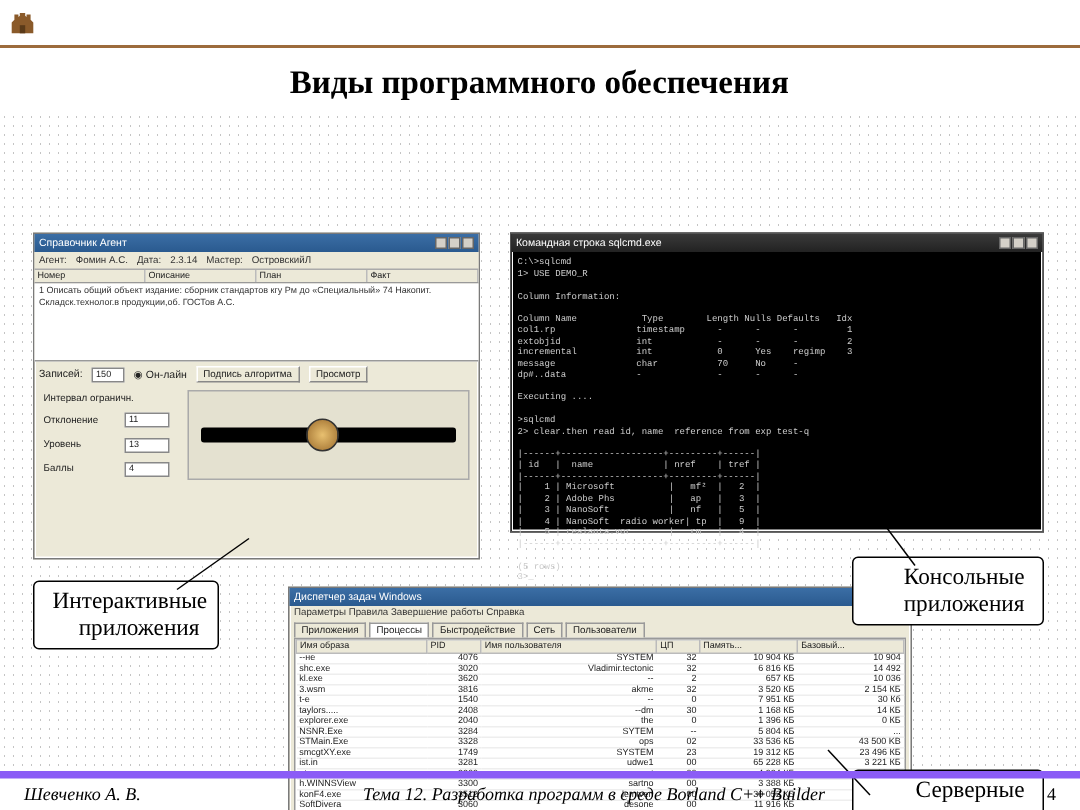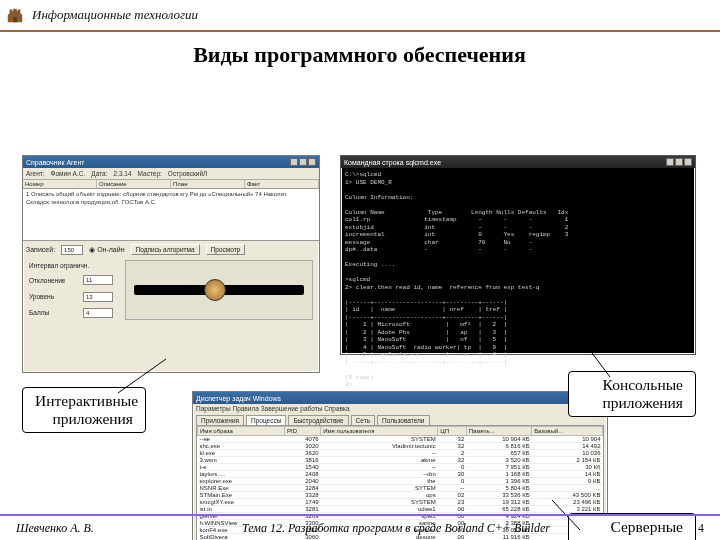--- a/index.html
+++ b/index.html
@@ -117,42 +117,41 @@
     line-height: 1.15;
   }
   #callout-interactive { left: 22px; top: 312px; width: 124px; }
   #callout-console { left: 568px; top: 296px; width: 128px; }
   #callout-server { left: 568px; top: 438px; width: 128px; }
 
   .footer {
     position: absolute;
     left: 0; right: 0; bottom: 0;
     height: 26px;
-    border-top: 2px solid #8b5cf6;
+    border-top: 5px solid #8b5cf6;
     display: flex;
     align-items: center;
     justify-content: space-between;
     padding: 0 16px;
     font-style: italic;
     font-size: 12px;
   }
   .footer .center { flex: 1; text-align: center; }
   .footer .page { font-style: normal; }
 </style>
 </head>
 <body>
 
 <div class="header-bar">
   <span class="logo">
     <svg viewBox="0 0 20 20">
         <path fill="#8a5a2a" d="M2 18h16v-8l-2-2V4h-3v2l-1-1V3H8v2L7 6V4H4v4l-2 2z"></path>
         <rect x="8" y="12" width="4" height="6" fill="#5a3a18"></rect>
       </svg>
   </span>
-  <span class="header-text">Информационные технологии</span>
 </div>
 
 <h1 class="title">Виды программного обеспечения</h1>
 
 <div class="dots-area">
 
   <div id="gui-panel" class="panel">
     <div class="win-title">
       <span>Справочник Агент</span>
       <span class="win-btns">

